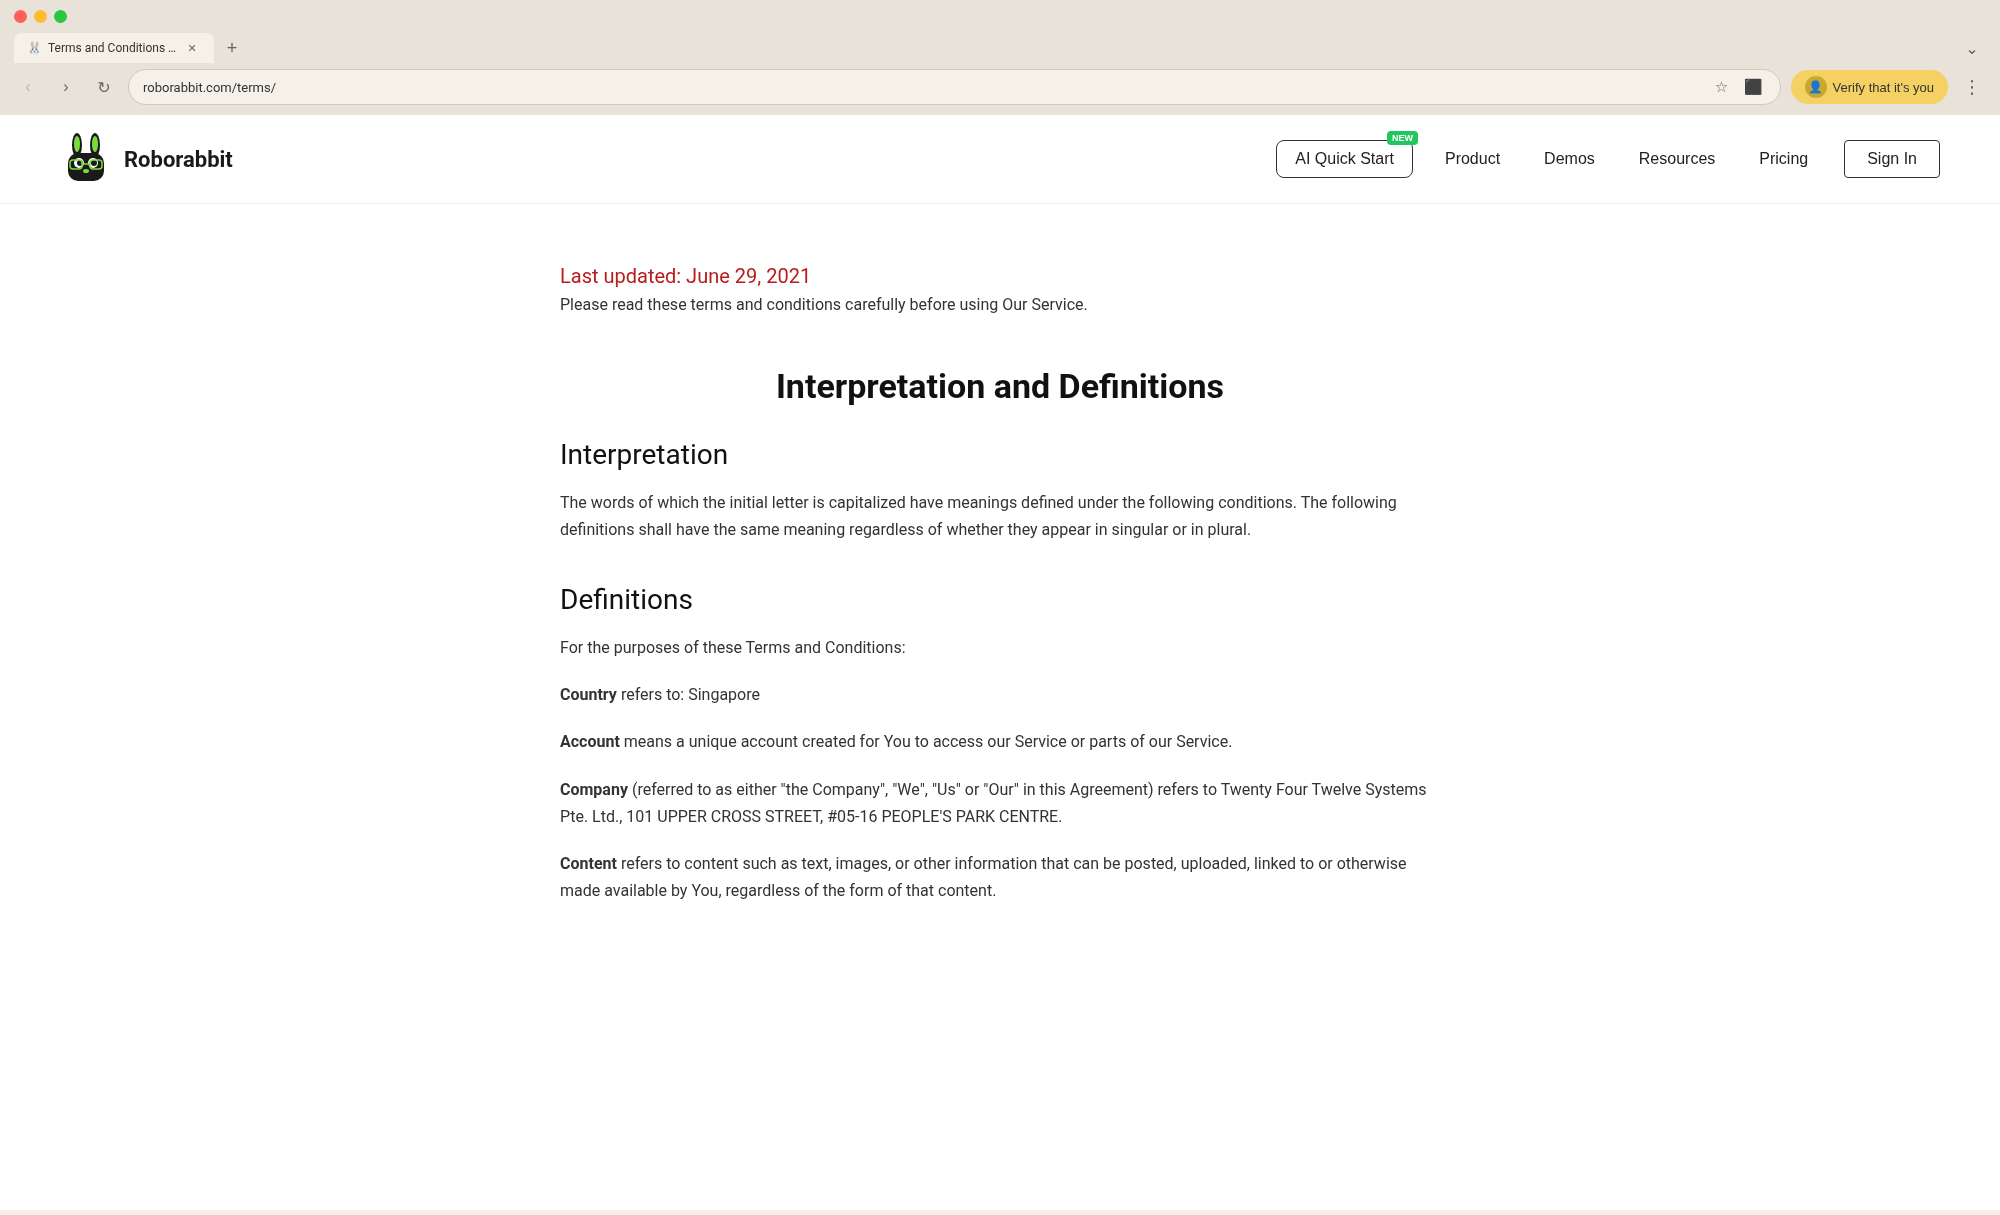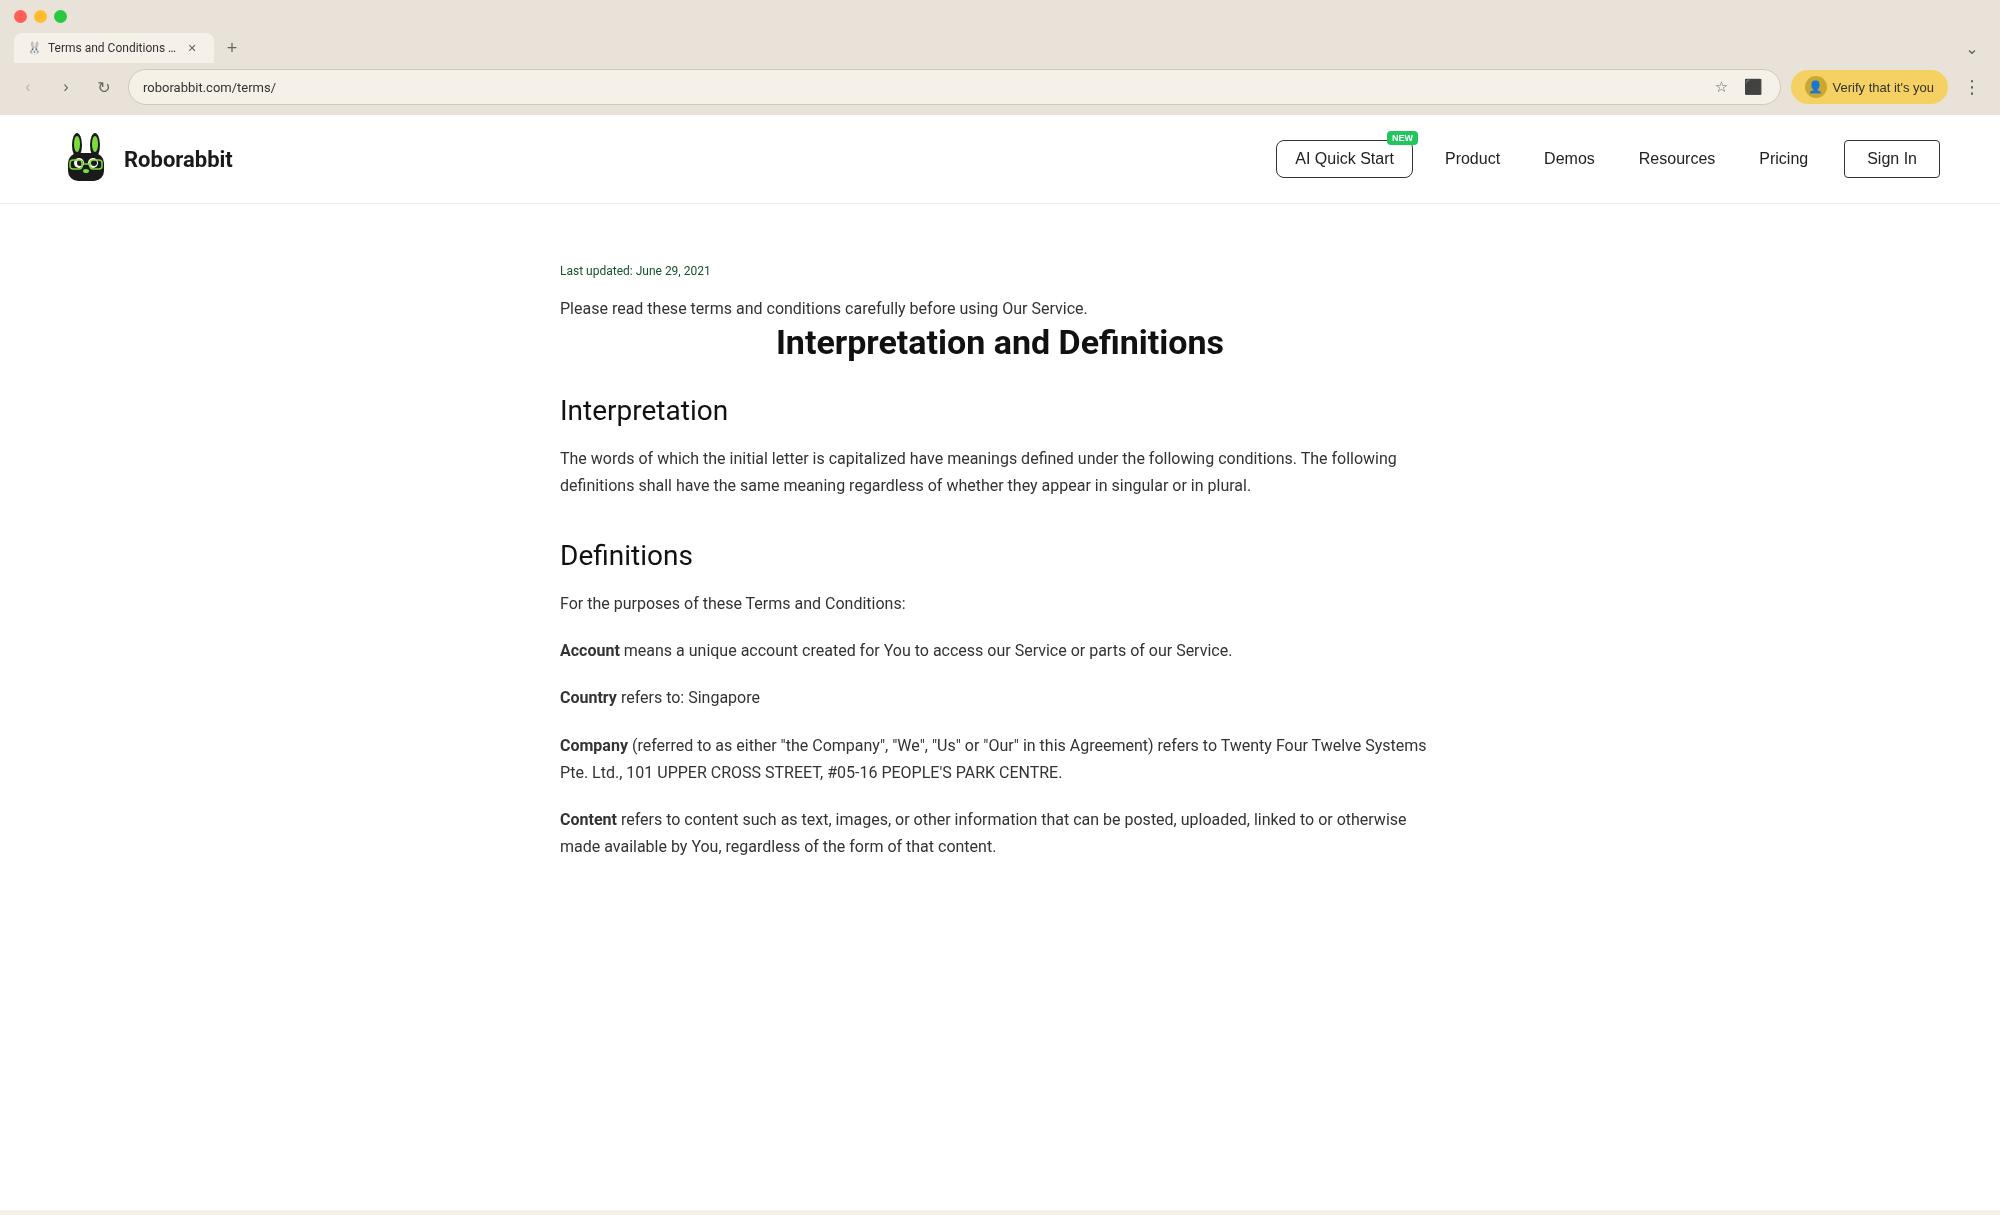--- a/index.html
+++ b/index.html
@@ -308,28 +308,29 @@
 
     .page-title {
       font-size: 52px;
       font-weight: 800;
       color: #111;
       margin-bottom: 28px;
       line-height: 1.1;
     }
 
     .last-updated {
-      font-size: 12px;
-      color: #14532d;
-      margin-bottom: 18px;
+      font-size: 20px;
+      color: #b91c1c;
+      margin-bottom: 4px;
     }
 
     .intro-text {
       font-size: 16px;
       color: #333;
+      margin-bottom: 48px;
       line-height: 1.6;
     }
 
     .section-title {
       font-size: 34px;
       font-weight: 700;
       color: #111;
       margin-bottom: 32px;
       text-align: center;
     }
@@ -454,25 +455,25 @@
       <div class="section-block">
         <h3 class="subsection-title">Interpretation</h3>
         <p class="body-text">The words of which the initial letter is capitalized have meanings defined under the following conditions. The following definitions shall have the same meaning regardless of whether they appear in singular or in plural.</p>
       </div>
 
       <div class="section-block">
         <h3 class="subsection-title">Definitions</h3>
         <p class="body-text">For the purposes of these Terms and Conditions:</p>
 
         <p class="body-text">
+          <strong>Country</strong><span> refers to: Singapore</span>
+        </p>
+
+        <p class="body-text">
           <strong>Account</strong><span> means a unique account created for You to access our Service or parts of our Service.</span>
-        </p>
-
-        <p class="body-text">
-          <strong>Country</strong><span> refers to: Singapore</span>
         </p>
 
         <p class="body-text">
           <strong>Company</strong><span> (referred to as either "the Company", "We", "Us" or "Our" in this Agreement) refers to Twenty Four Twelve Systems Pte. Ltd., 101 UPPER CROSS STREET, #05-16 PEOPLE'S PARK CENTRE.</span>
         </p>
 
         <p class="body-text">
           <strong>Content</strong><span> refers to content such as text, images, or other information that can be posted, uploaded, linked to or otherwise made available by You, regardless of the form of that content.</span>
         </p>
       </div>

